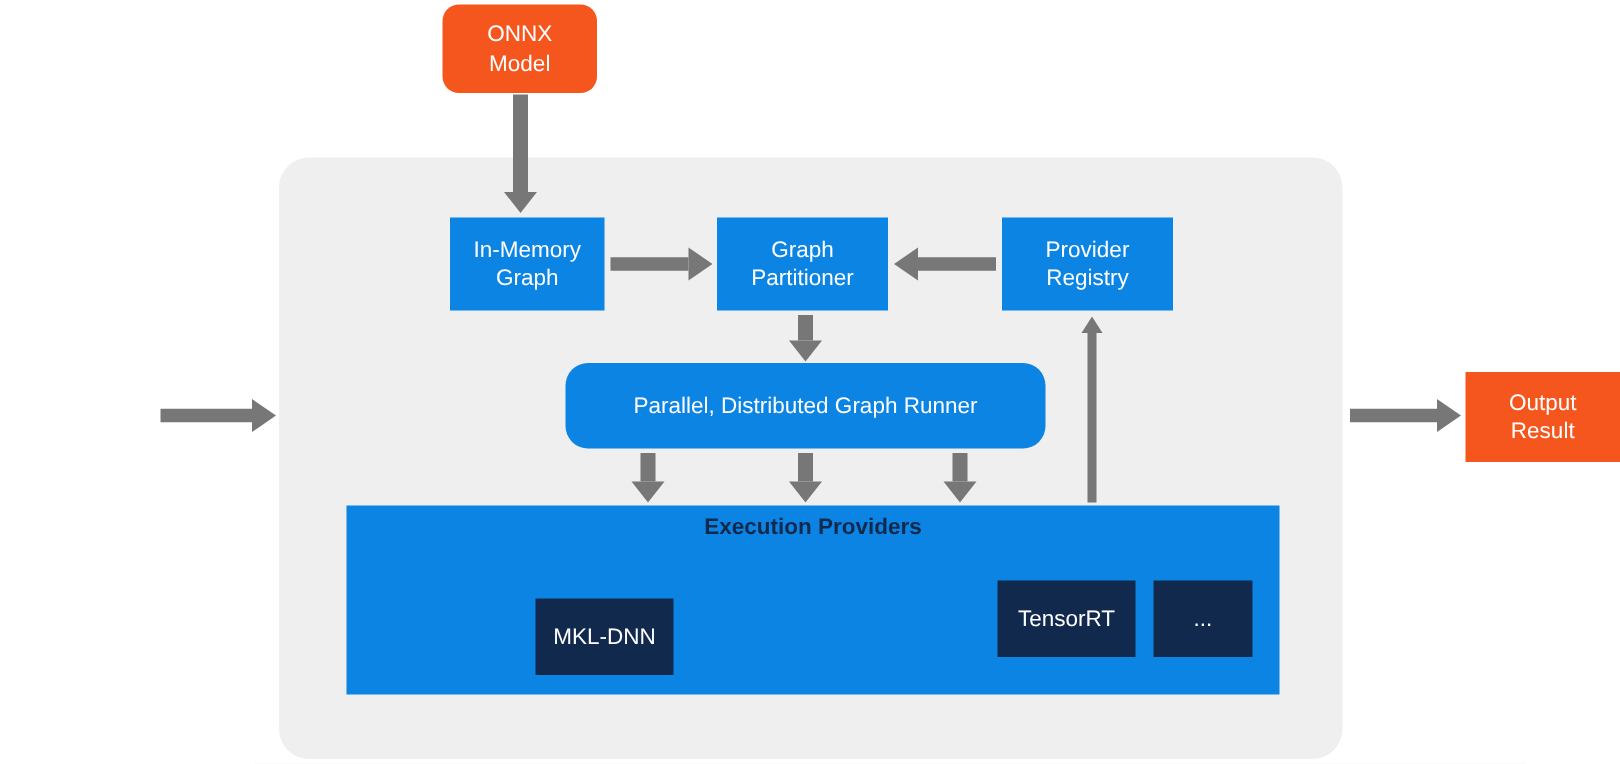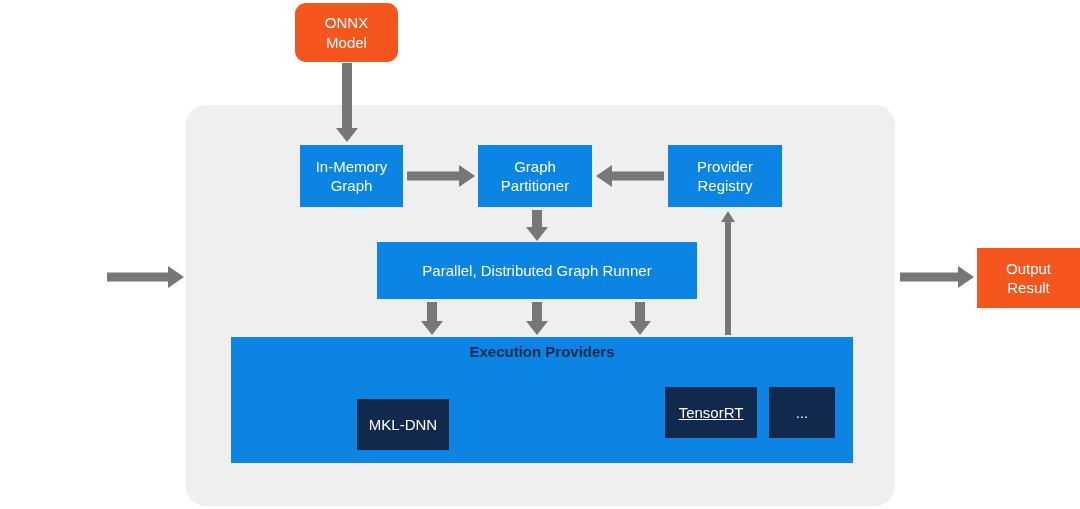--- a/index.html
+++ b/index.html
@@ -75,26 +75,26 @@
 
   <div class="box blue" style="left:300px;top:145px;width:103px;height:62px;">In-Memory
 Graph</div>
 
   <div class="box blue" style="left:478px;top:145px;width:114px;height:62px;">Graph
 Partitioner</div>
 
   <div class="box blue" style="left:668px;top:145px;width:114px;height:62px;">Provider
 Registry</div>
 
-  <div class="box blue" style="left:377px;top:242px;width:320px;height:57px;">Parallel, Distributed Graph Runner</div>
+  <div class="box blue" style="left:377px;top:242px;width:320px;height:57px;border-radius:15px;">Parallel, Distributed Graph Runner</div>
 
   <div class="ep-box" style="left:231px;top:337px;width:622px;height:126px;">
     <div class="ep-title">Execution Providers</div>
     <div class="box navy" style="left:126px;top:62px;width:92px;height:51px;">MKL-DNN</div>
-    <div class="box navy" style="left:434px;top:50px;width:92px;height:51px;text-decoration:underline;">TensorRT</div>
+    <div class="box navy" style="left:434px;top:50px;width:92px;height:51px;">TensorRT</div>
     <div class="box navy" style="left:538px;top:50px;width:66px;height:51px;">...</div>
   </div>
 
   <div class="arrow down" style="left:336px;top:63px;width:22px;height:79px;">
     <div class="shaft"></div>
       <div class="head"></div>
   </div>
 
   <div class="arrow right" style="left:107px;top:266px;width:77px;height:22px;">
     <div class="shaft"></div>

